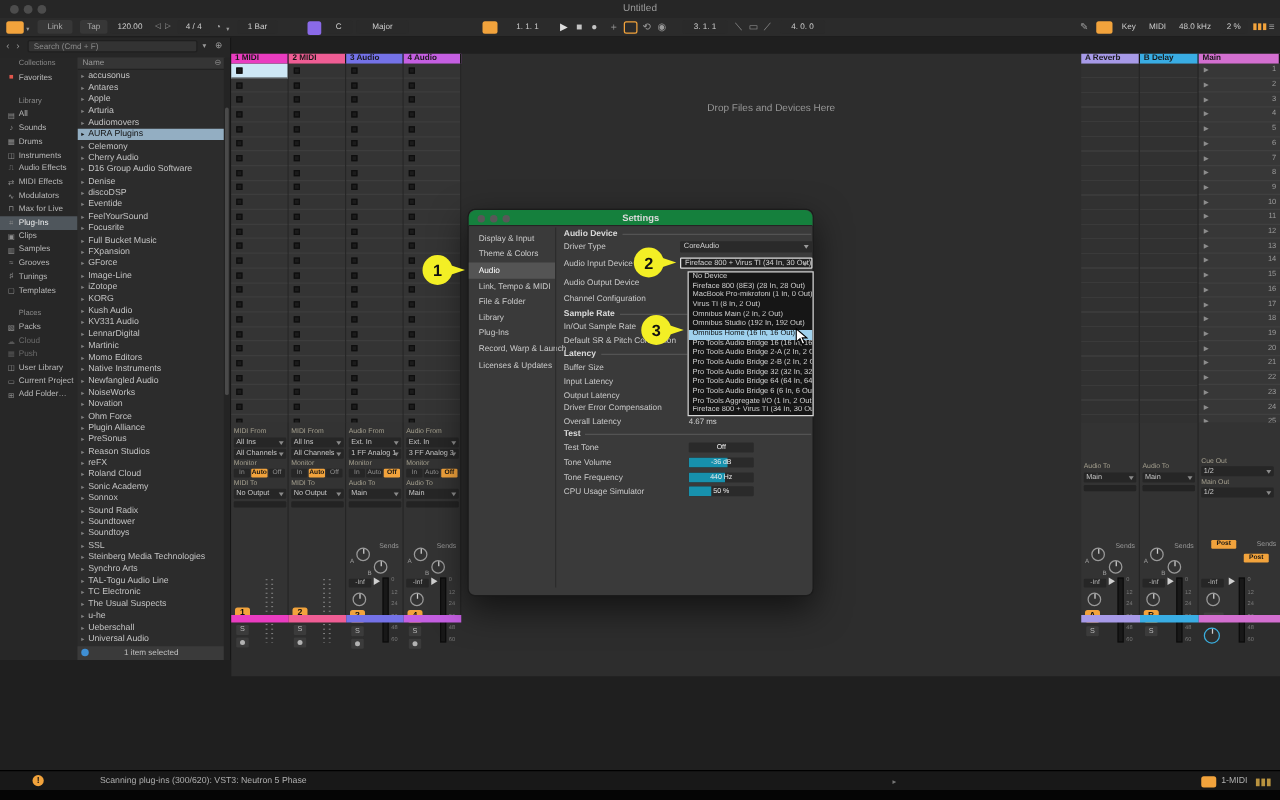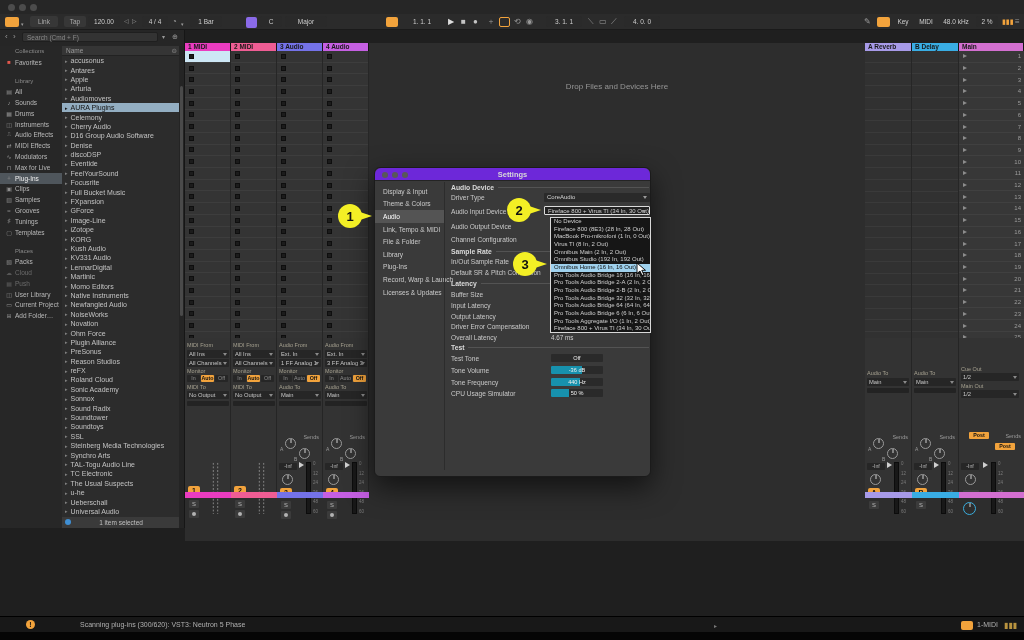--- a/index.html
+++ b/index.html
@@ -79,21 +79,21 @@
   
   .bottombar{position:absolute;left:0;top:528px;width:1024px;height:88px;background:#242424}
   .bpanel{position:absolute;top:6px;height:76px;background:#2e2e2e;border:1px solid #1c1c1c}
   .bdrop{position:absolute;left:372px;top:44px;width:400px;text-align:center;font-size:8px;color:#8e8e8e}
   .statusbar{position:absolute;left:0;top:616px;width:1024px;height:16px;background:#181818;border-top:1px solid #000}
   .warnico{position:absolute;left:26px;top:3px;width:9px;height:9px;border-radius:50%;background:#f2a33c;color:#111;font-size:7px;font-weight:bold;text-align:center;line-height:9px}
   .smsg{position:absolute;left:80px;top:4px;font-size:7px;color:#b0b0b0}
   .blackstrip{position:absolute;left:0;top:632px;width:1024px;height:8px;background:#050505}
   
   .dialog{position:absolute;left:374px;top:167px;width:277px;height:310px;background:#3a3a3a;border:1px solid #1b1b1b;border-radius:6px;box-shadow:0 10px 28px rgba(0,0,0,.6);z-index:50}
-  .dtitle{position:absolute;left:0;top:0;right:0;height:13px;background:#6d28d9;border-bottom:1px solid #242424;border-radius:6px 6px 0 0}
+  .dtitle{position:absolute;left:0;top:0;right:0;height:13px;background:#15803d;border-bottom:1px solid #242424;border-radius:6px 6px 0 0}
   .dtl{position:absolute;top:3.5px;width:6px;height:6px;border-radius:50%;background:#585858}
   .dtitletext{position:absolute;left:0;right:0;top:2px;text-align:center;font-size:7.5px;font-weight:bold;color:#d8d8d8}
   .dnav{position:absolute;left:0;top:17px;width:69px}
   .dnavrow{height:12.6px;display:flex;align-items:center;padding-left:8px;font-size:6.6px;color:#cbcbcb;white-space:nowrap}
   .dnavrow.sel{background:#545454;color:#fff}
   .ddiv{position:absolute;left:69px;top:14px;bottom:6px;width:1px;background:#2c2c2c}
   .srow{position:absolute;left:76px;font-size:6.6px;color:#c9c9c9;white-space:nowrap}
   .shead{position:absolute;left:76px;width:198px;display:flex;align-items:center;font-size:6.8px;font-weight:bold;color:#dadada;white-space:nowrap}
   .shead .line{flex:1;height:1px;background:#535353;margin-left:4px}
   .sval{position:absolute;font-size:6.3px;color:#cfcfcf;white-space:nowrap}
@@ -113,20 +113,21 @@
 </style>
 </head>
 <body>
 
 <div class="app">
 
   <div class="titlebar">
     <div class="tl" style="left:8px"></div>
     <div class="tl" style="left:19px"></div>
     <div class="tl" style="left:30px"></div>
+    <div class="wintitle">Untitled</div>
   </div>
 
   <div class="toolbar">
     <div class="oico" style="left:5px;width:14px"></div>
     <span class="tico" style="left:21px;font-size:5px;top:6px">▾</span>
     <div class="tbox" style="left:30px;width:28px">Link</div>
     <div class="tbox" style="left:64px;width:22px">Tap</div>
     <div class="tval" style="left:88px;width:32px">120.00</div>
     <span class="tico" style="left:124px;font-size:6px">◁</span>
     <span class="tico" style="left:132px;font-size:6px">▷</span>

